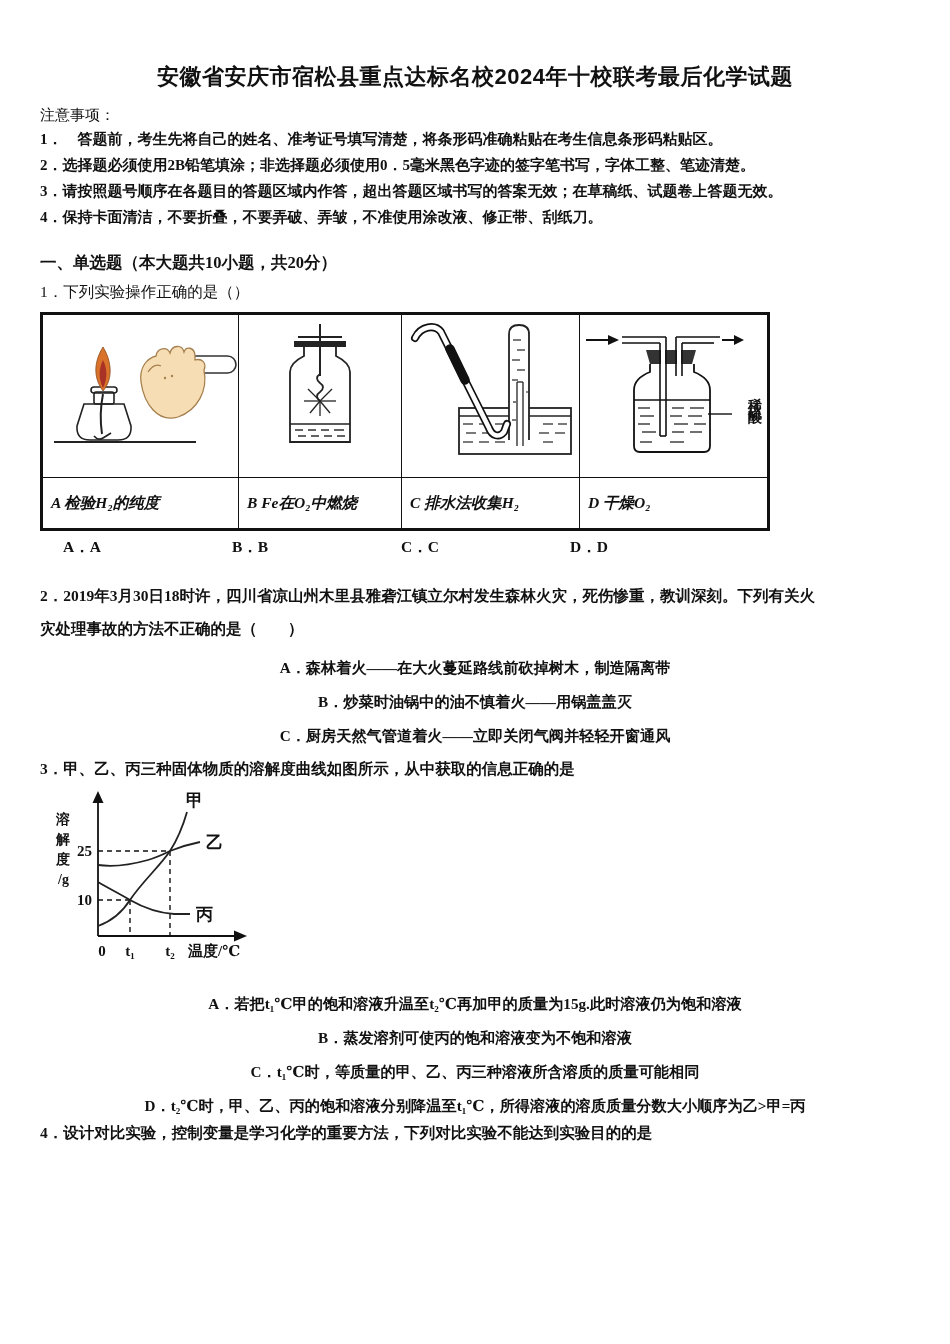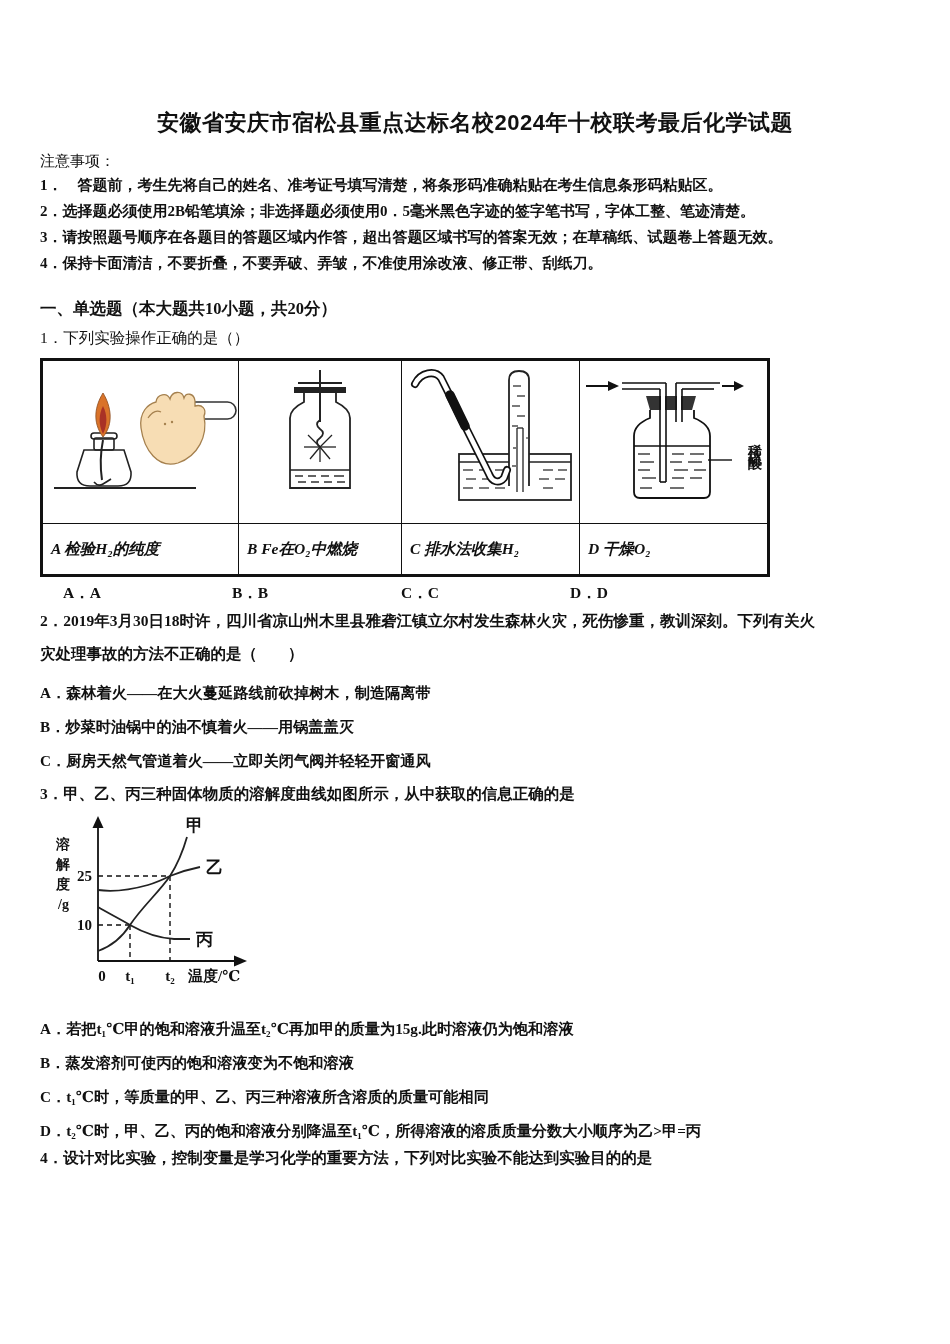--- a/index.html
+++ b/index.html
@@ -3,21 +3,21 @@
 <meta charset="utf-8">
 <style>
   * { margin:0; padding:0; box-sizing:border-box; }
   html,body { width:950px; height:1344px; }
   body {
     background:#ffffff;
     color:#111;
     font-family:"Liberation Serif","DejaVu Serif",serif;
     overflow:hidden;
   }
-  .page { width:950px; height:1344px; padding:106px 40px 0 40px; position:relative; }
+  .page { width:950px; height:1344px; padding:60px 40px 0 40px; position:relative; }
 
   .title {
     text-align:center;
     font-family:"Liberation Sans","DejaVu Sans",sans-serif;
     font-size:22px; font-weight:700; line-height:33px; letter-spacing:.5px;
   }
 
   .notes-heading { margin-top:11px; font-size:15px; font-weight:400; line-height:22px; }
   .note-item { font-size:15px; font-weight:600; line-height:26px; }
 
@@ -34,22 +34,22 @@
   .dcell-wrap { display:flex; align-items:center; justify-content:center; }
   .vlabel {
     writing-mode:vertical-rl; text-orientation:upright;
     font-size:14px; font-weight:600; letter-spacing:6px; margin-left:2px;
   }
 
   .q1-options { margin-top:5px; display:flex; font-size:15.5px; font-weight:700; line-height:21px; }
   .q1-options span { width:169px; }
   .q1-options span:first-child { margin-left:23px; }
 
-  .q2-stem { margin-top:1px; font-size:15.5px; font-weight:700; line-height:33px; text-align:justify; }
-  .option { font-size:15.2px; font-weight:700; line-height:22px; margin-top:12px; }
+  .q2-stem { margin-top:22px; font-size:15.5px; font-weight:700; line-height:33px; text-align:justify; }
+  .option { font-size:15.2px; font-weight:700; line-height:22px; margin-top:12px;text-align:center; }
   .q3-stem { margin-top:10px; font-size:15.5px; font-weight:700; line-height:23px; }
   .chart-svg { display:block; margin-top:6px; }
   .opt-gap { margin-top:22px; }
   .q4-stem { margin-top:4px; font-size:15.5px; font-weight:700; line-height:23px; }
 
   svg text { font-family:"Liberation Serif","DejaVu Serif",serif; fill:#111; }
 </style>
 </head>
 <body>
 

